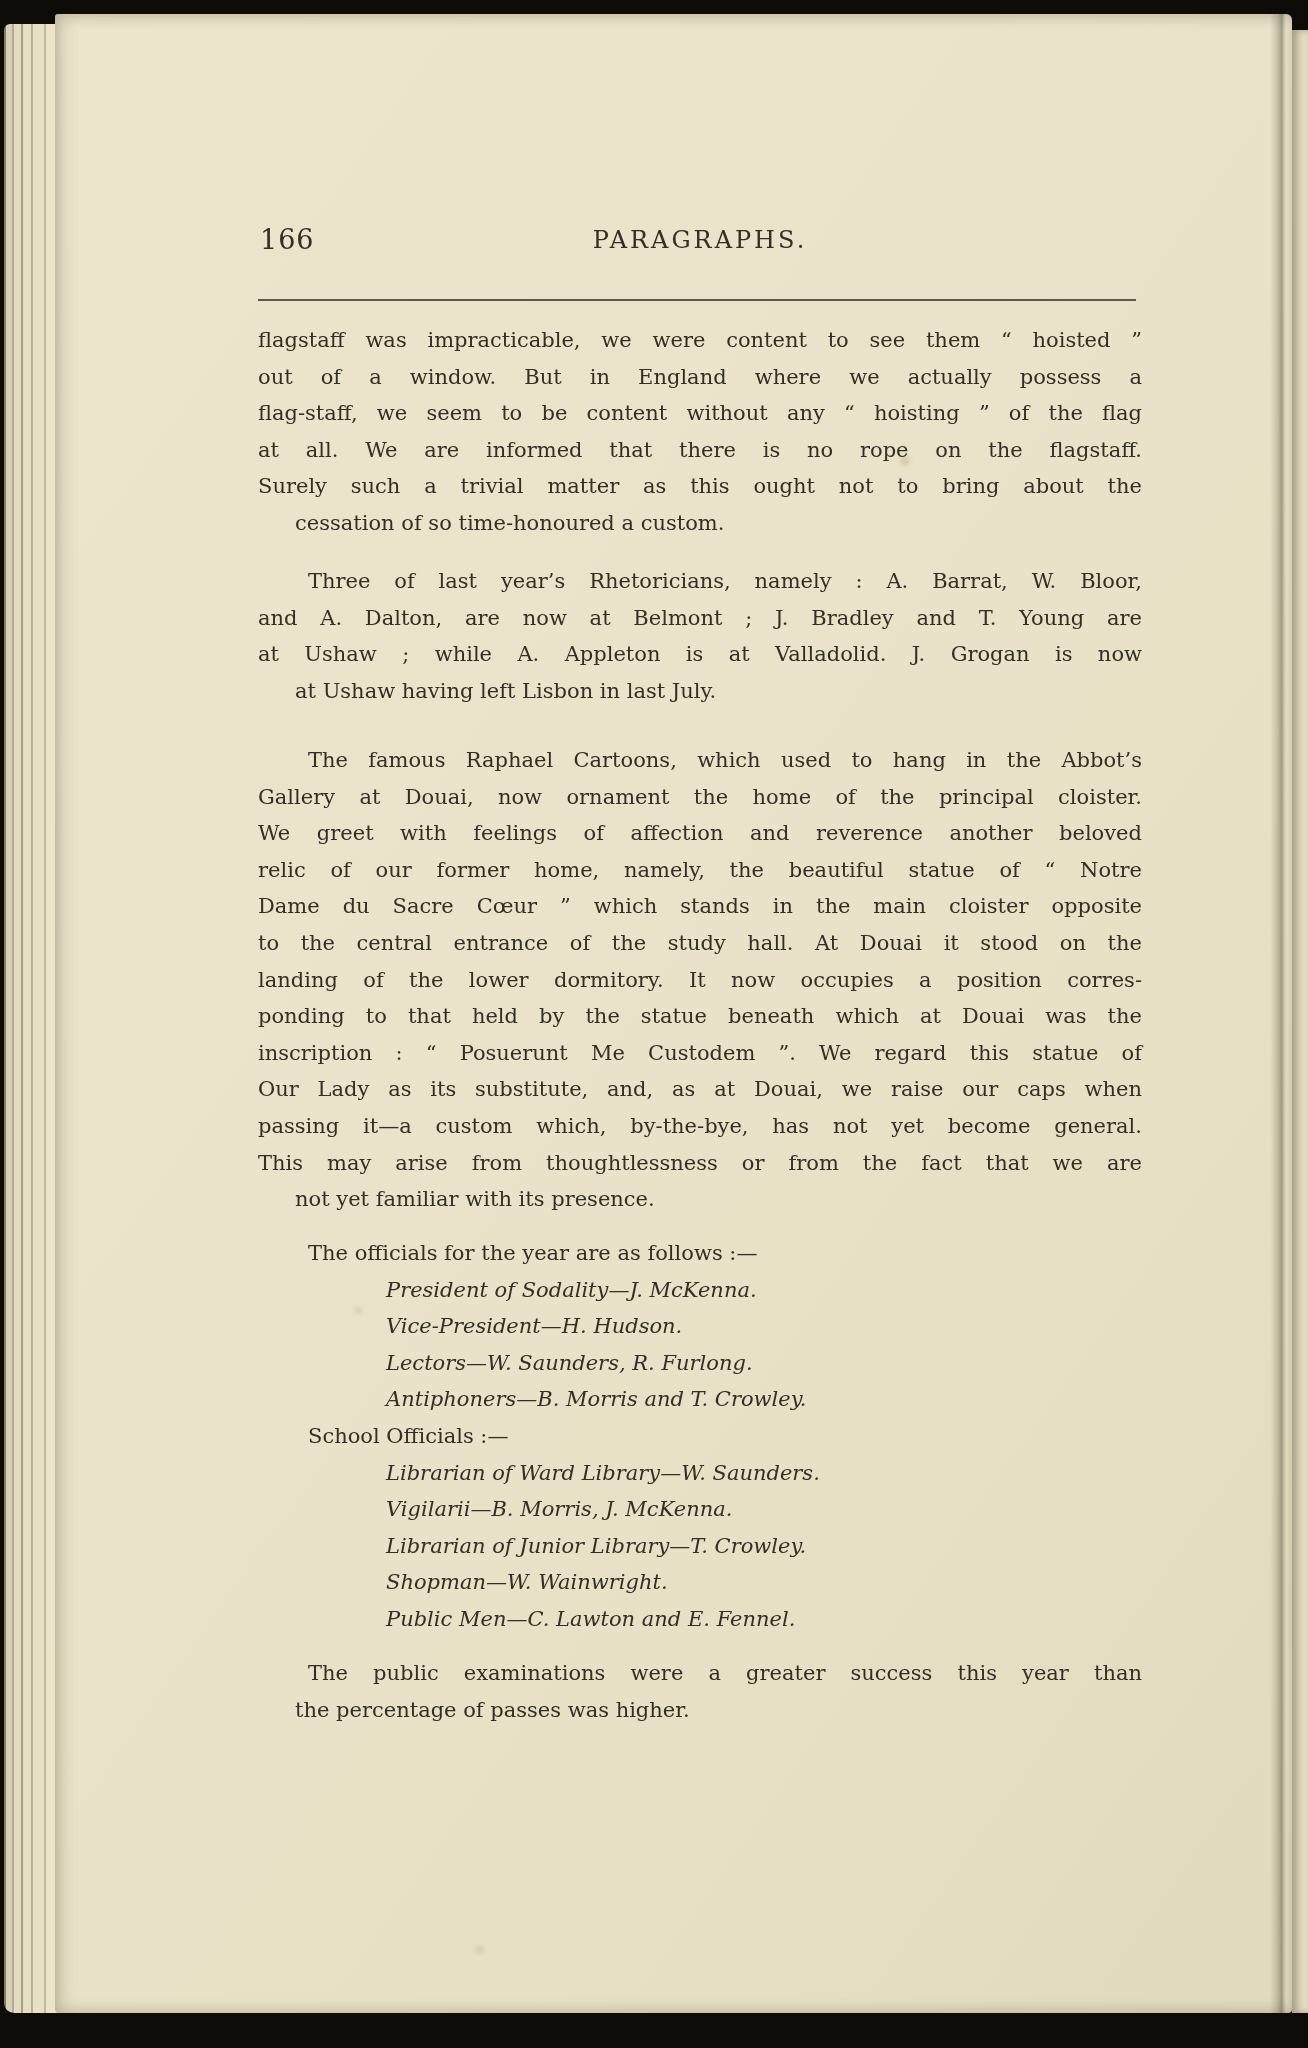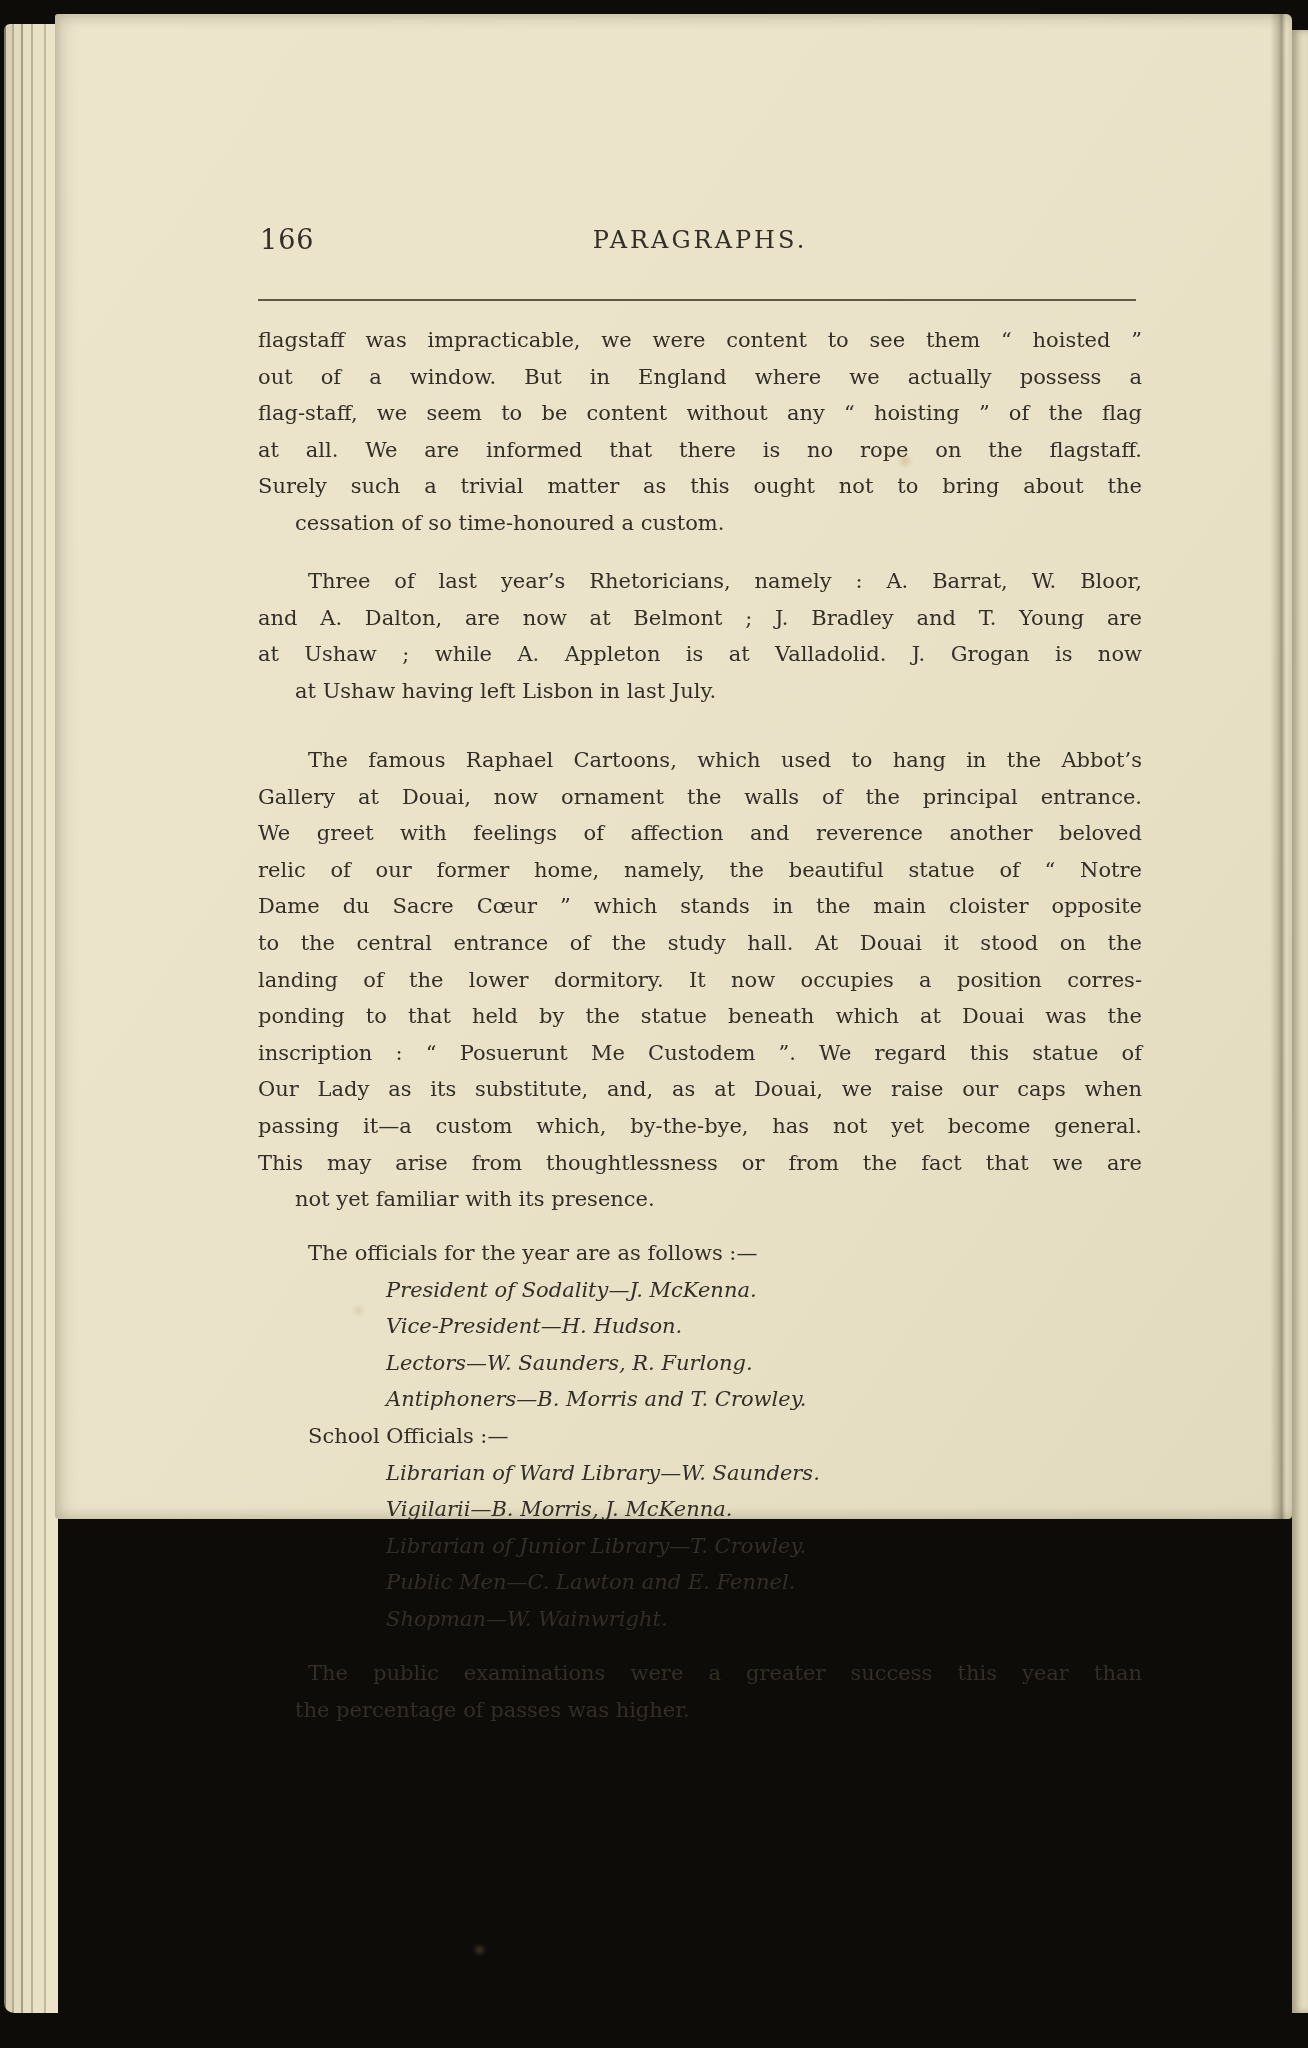--- a/index.html
+++ b/index.html
@@ -15,21 +15,21 @@
     position:absolute;left:4px;top:24px;width:54px;height:1989px;
     background:linear-gradient(to right,
       #837c67 0 2px,#d8d1b6 2px 8px,#b3ab92 8px 10px,#e2dbc0 10px 17px,
       #a59d85 17px 19px,#e6dfc4 19px 27px,#b9b198 27px 29px,#e8e1c6 29px 40px,
       #c1b99f 40px 42px,#ebe4c9 42px 54px);
     border-radius:6px 0 0 10px;
   }
 
   
   .page{
-    position:absolute;left:55px;top:14px;width:1237px;height:1505px;
+    position:absolute;left:55px;top:14px;width:1237px;height:1999px;
     background:linear-gradient(125deg,#ece5cb 0%,#eae3c9 45%,#e7e0c5 70%,#e1dabe 100%);
     border-radius:3px 6px 4px 4px;
     box-shadow:inset 8px 0 16px rgba(104,96,72,.22), inset 0 6px 10px rgba(104,96,72,.12), inset 0 -4px 10px rgba(104,96,72,.12);
   }
   
   .crease{
     position:absolute;right:6px;top:0;width:16px;height:100%;
     background:linear-gradient(to right,rgba(0,0,0,0) 0%,rgba(110,100,75,.30) 50%,rgba(66,59,42,.42) 72%,rgba(0,0,0,0) 100%);
   }
   
@@ -99,21 +99,21 @@
 
       <div class="para p2">
         <span class="tl j ind">Three of last year’s Rhetoricians, namely :  A. Barrat, W. Bloor,</span>
         <span class="tl j">and A. Dalton, are now at Belmont ;  J. Bradley and T. Young are</span>
         <span class="tl j">at Ushaw ;  while A. Appleton is at Valladolid.  J. Grogan is now</span>
         <span class="tl jl">at Ushaw having left Lisbon in last July.</span>
       </div>
 
       <div class="para p3">
         <span class="tl j ind">The famous Raphael Cartoons, which used to hang in the Abbot’s</span>
-        <span class="tl j">Gallery at Douai, now ornament the walls of the principal entrance.</span>
+        <span class="tl j">Gallery at Douai, now ornament the home of the principal cloister.</span>
         <span class="tl j">We greet with feelings of affection and reverence another beloved</span>
         <span class="tl j">relic of our former home, namely, the beautiful statue of “ Notre</span>
         <span class="tl j">Dame du Sacre Cœur ” which stands in the main cloister opposite</span>
         <span class="tl j">to the central entrance of the study hall.  At Douai it stood on the</span>
         <span class="tl j">landing of the lower dormitory.  It now occupies a position corres-</span>
         <span class="tl j">ponding to that held by the statue beneath which at Douai was the</span>
         <span class="tl j">inscription :  “ Posuerunt Me Custodem ”.  We regard this statue of</span>
         <span class="tl j">Our Lady as its substitute, and, as at Douai, we raise our caps when</span>
         <span class="tl j">passing it—a custom which, by-the-bye, has not yet become general.</span>
         <span class="tl j">This may arise from thoughtlessness or from the fact that we are</span>
@@ -123,22 +123,22 @@
       <div class="para plist">
         <span class="tl l1">The officials for the year are as follows :—</span>
         <span class="tl l2">President of Sodality—J. McKenna.</span>
         <span class="tl l2">Vice-President—H. Hudson.</span>
         <span class="tl l2">Lectors—W. Saunders, R. Furlong.</span>
         <span class="tl l2">Antiphoners—B. Morris and T. Crowley.</span>
         <span class="tl l1">School Officials :—</span>
         <span class="tl l2">Librarian of Ward Library—W. Saunders.</span>
         <span class="tl l2">Vigilarii—B. Morris, J. McKenna.</span>
         <span class="tl l2">Librarian of Junior Library—T. Crowley.</span>
+        <span class="tl l2">Shopman—W. Wainwright.</span>
         <span class="tl l2">Public Men—C. Lawton and E. Fennel.</span>
-        <span class="tl l2">Shopman—W. Wainwright.</span>
       </div>
 
       <div class="para p5">
         <span class="tl j ind">The public examinations were a greater success this year than</span>
         <span class="tl jl">the percentage of passes was higher.</span>
       </div>
 
     </div>
   </div>
 

